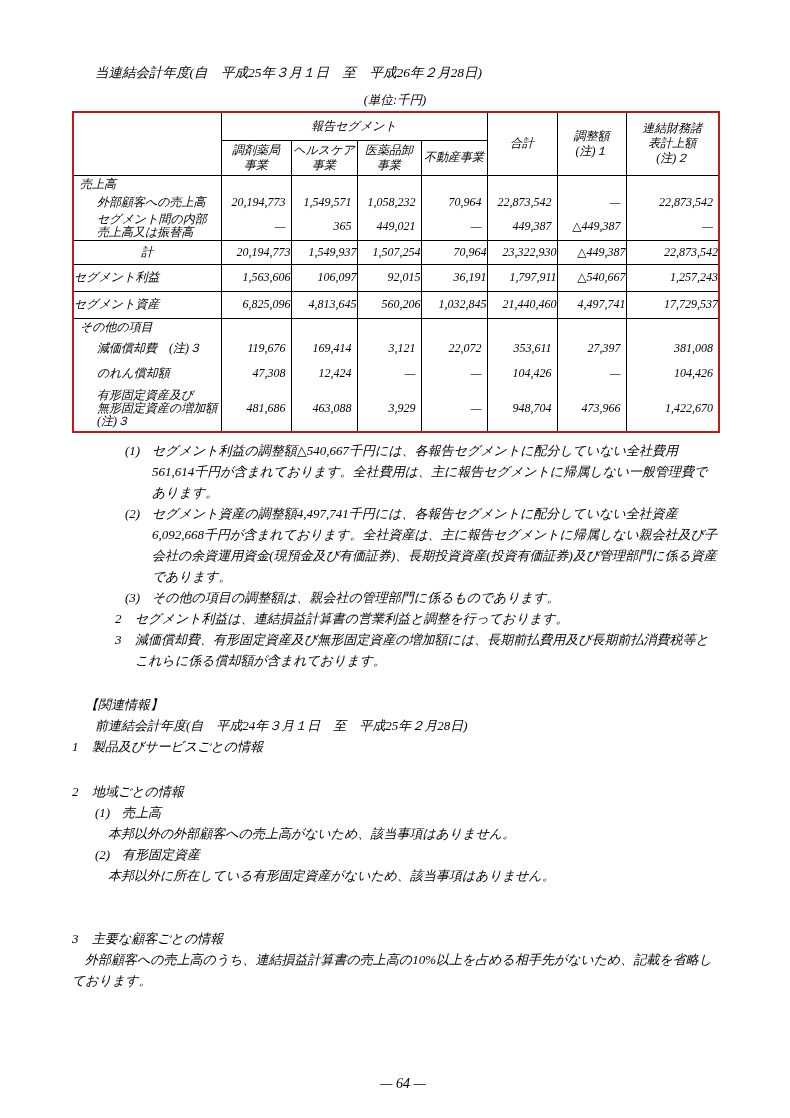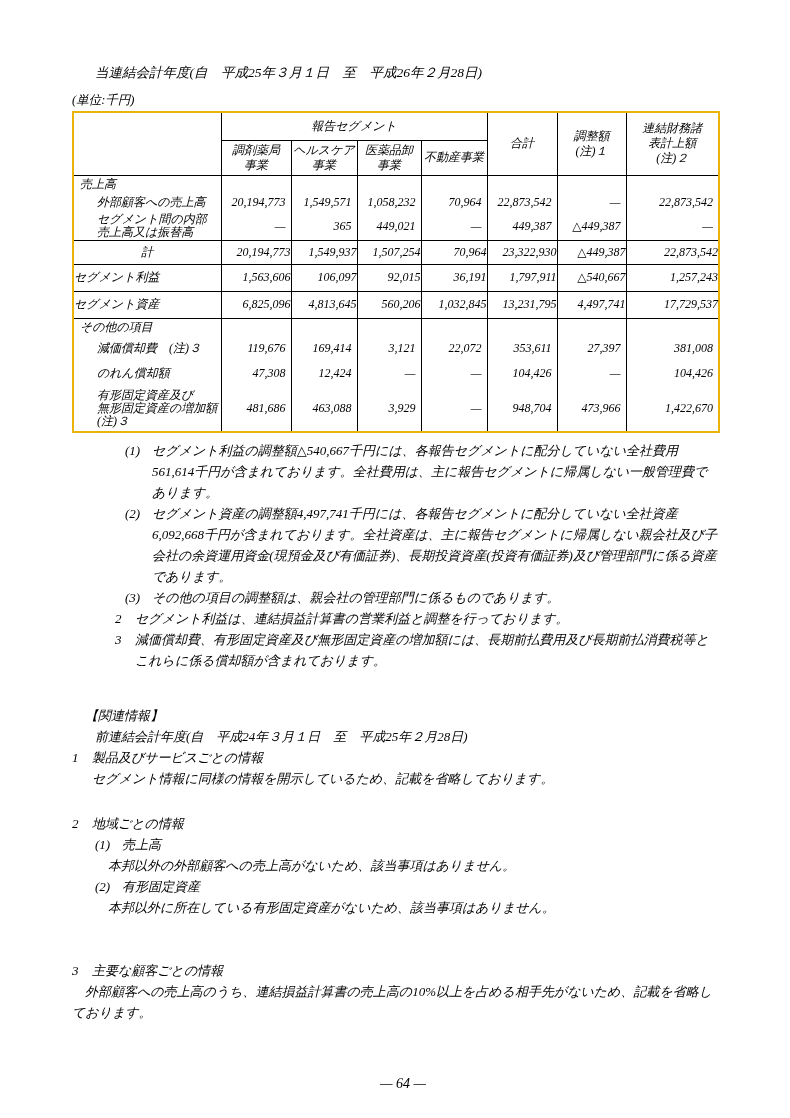--- a/index.html
+++ b/index.html
@@ -6,25 +6,25 @@
   html, body { margin: 0; padding: 0; background: #e8e8e8; }
   .page {
     width: 790px; height: 1118px; margin: 0 auto; background: #ffffff;
     position: relative; color: #000;
     font-family: "Liberation Serif", "DejaVu Serif", serif;
     font-style: italic;
   }
   .content { position: absolute; left: 72px; top: 64px; width: 646px; }
 
   .period-title { font-size: 13.5px; padding-left: 23px; }
-  .unit-label  { font-size: 12.5px; text-align: left; margin-top: 10px; margin-bottom: 2px; }
+  .unit-label  { font-size: 12.5px; text-align: center; margin-top: 10px; margin-bottom: 2px; }
 
   
   table.seg { border-collapse: collapse; table-layout: fixed; width: 646px;
-              font-size: 12px; border: 2px solid #eab308; }
+              font-size: 12px; border: 2px solid #b91c1c; }
   .seg th, .seg td { border: 1px solid #000; padding: 0; font-weight: normal;
                      vertical-align: middle; }
   .seg th { text-align: center; line-height: 15px; }
   .hrow1 th { height: 28px; }
   .hrow2 th { height: 35px; }
   .pre { white-space: pre-line; }
 
   .sl { display: flex; align-items: center; line-height: 13px; }
   .sl.num { justify-content: flex-end; padding-right: 5px; }
   .sl.labline { padding-left: 6px; }
@@ -40,21 +40,21 @@
 
   
   .notes { margin-top: 7px; font-size: 13px; line-height: 21px; }
   .nline { display: flex; }
   .ntext { flex: 1 1 auto; }
   .lab50 { flex: 0 0 50px; } .lab27 { flex: 0 0 27px; } .lab20 { flex: 0 0 20px; }
   .pl13 { padding-left: 13px; } .pl20 { padding-left: 20px; } .pl23 { padding-left: 23px; }
   .pl36 { padding-left: 36px; } .pl43 { padding-left: 43px; } .pl53 { padding-left: 53px; }
 
   .related { font-size: 13px; line-height: 21px; }
-  .rel-heading { margin-top: 34px; }
+  .rel-heading { margin-top: 23px; }
   .mt24 { margin-top: 24px; }
   .mt42 { margin-top: 42px; }
   .par-indent { text-indent: 13px; }
 
   .footer { position: absolute; left: 8px; width: 790px; top: 1076px;
             text-align: center; font-size: 14px; }
 </style>
 </head>
 <body>
 
@@ -163,21 +163,21 @@
           <td class="cell-num">△540,667</td>
           <td class="cell-num">1,257,243</td>
         </tr>
 
         <tr class="r-single">
           <td class="cell-label">セグメント資産</td>
           <td class="cell-num">6,825,096</td>
           <td class="cell-num">4,813,645</td>
           <td class="cell-num">560,206</td>
           <td class="cell-num">1,032,845</td>
-          <td class="cell-num">13,231,795</td>
+          <td class="cell-num">21,440,460</td>
           <td class="cell-num">4,497,741</td>
           <td class="cell-num">17,729,537</td>
         </tr>
 
         <tr>
           <td>
             <div class="sl labline h17">その他の項目</div>
             <div class="sl labline ind h25">減価償却費　(注)３</div>
             <div class="sl labline ind h25">のれん償却額</div>
             <div class="sl labline ind h45 pre">有形固定資産及び
@@ -254,21 +254,20 @@
     </div>
 
     <div class="related">
       <div class="rel-heading pl13">【関連情報】</div>
       <div class="pl23">前連結会計年度(自　平成24年３月１日　至　平成25年２月28日)</div>
 
       <div class="nline">
         <span class="lab20">1</span>
         <span class="ntext">製品及びサービスごとの情報</span>
       </div>
-      <div class="pl20">セグメント情報に同様の情報を開示しているため、記載を省略しております。</div>
 
       <div class="nline mt24">
         <span class="lab20">2</span>
         <span class="ntext">地域ごとの情報</span>
       </div>
       <div class="nline pl23">
         <span class="lab27">(1)</span>
         <span class="ntext">売上高</span>
       </div>
       <div class="pl36">本邦以外の外部顧客への売上高がないため、該当事項はありません。</div>

